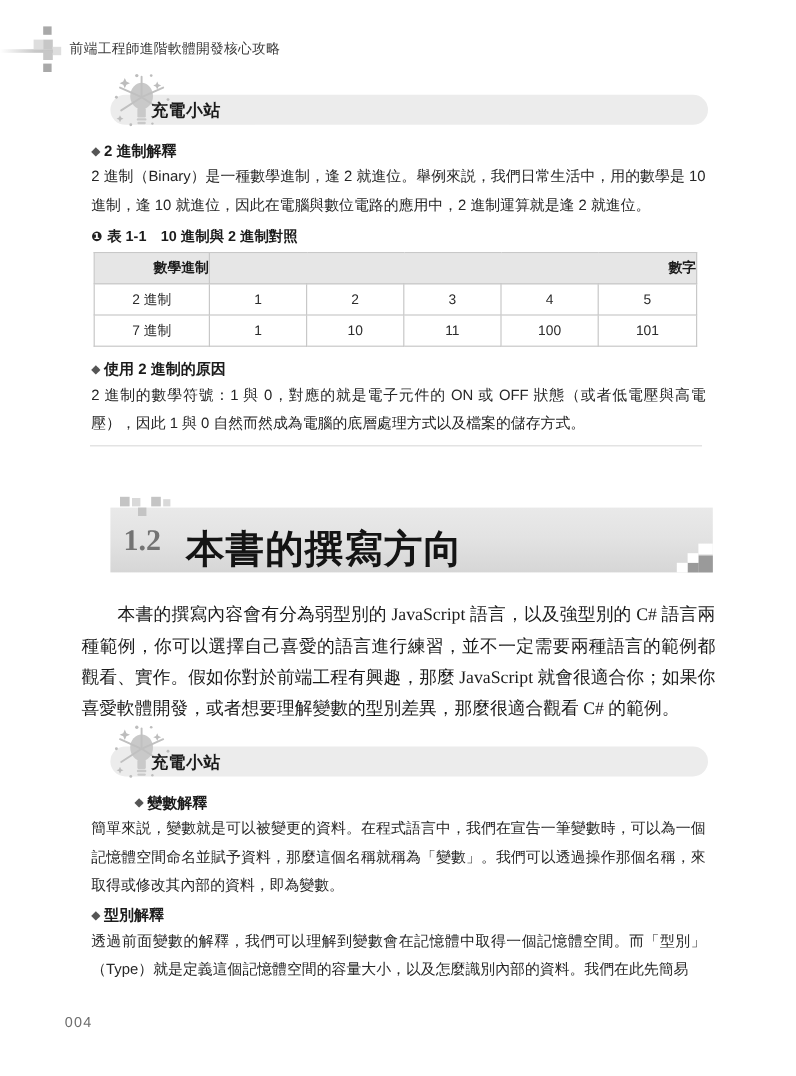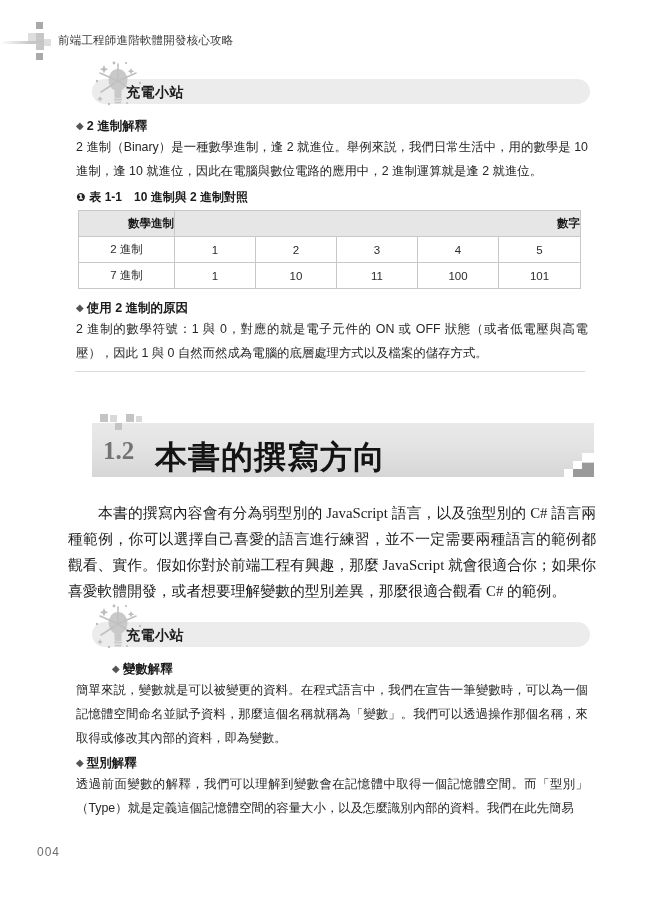--- a/index.html
+++ b/index.html
@@ -184,21 +184,21 @@
     font-size: 14.8px;
     line-height: 26px;
     color: #1b1b1b;
     text-align: justify;
     text-justify: inter-character;
   }
 
   
   .pagenum {
     position: absolute;
-    left: 37px;
+    left: 54px;
     top: 845px;
     font-family: "Liberation Sans", "DejaVu Sans", sans-serif;
     font-size: 12px;
     color: #6d6d6d;
     letter-spacing: 1px;
   }
 </style>
 </head>
 <body>
 

